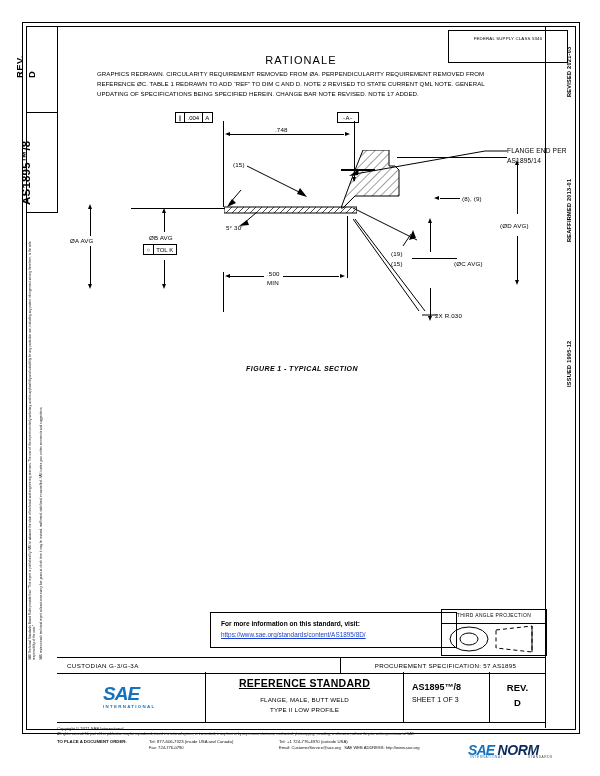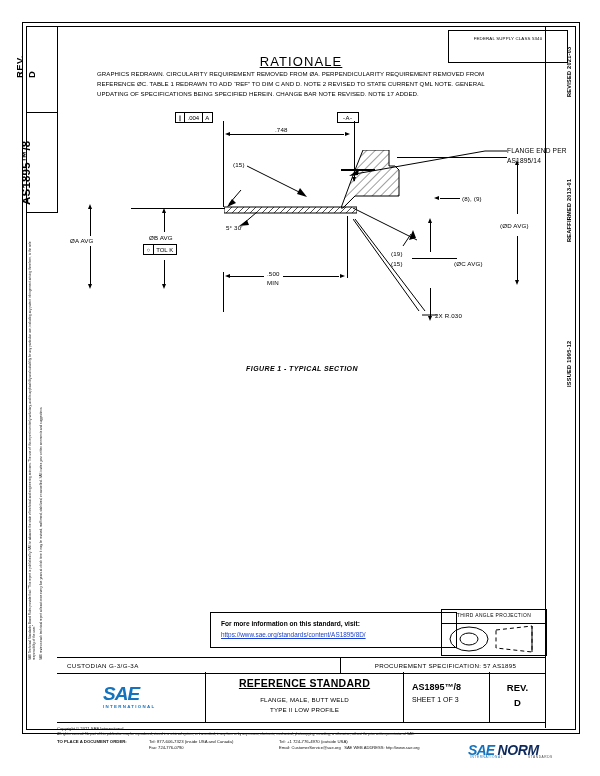--- a/index.html
+++ b/index.html
@@ -26,21 +26,21 @@
   .rcol{position:absolute;left:545px;top:27px;width:29px;height:701px;border-left:1px solid #000;}
   .rdate{position:absolute;transform-origin:0 0;transform:rotate(-90deg);font-size:5.6px;font-weight:bold;letter-spacing:.25px;white-space:nowrap;}
 
   
   .body-area{position:absolute;left:57px;top:27px;width:488px;height:630px;}
 
   
   .fsc-box{position:absolute;left:391px;top:3px;width:118px;height:31px;border:1px solid #000;}
   .fsc-box .t{position:absolute;left:0;right:0;top:5px;text-align:center;font-size:4.4px;line-height:1.5;letter-spacing:.15px;}
 
-  .rationale-title{position:absolute;left:0;right:0;top:27px;text-align:center;font-size:13px;letter-spacing:1.1px;text-decoration:underline;}
+  .rationale-title{position:absolute;left:0;right:0;top:27px;text-align:center;font-size:11px;letter-spacing:1.1px;}
   .rationale-body{position:absolute;left:40px;top:42px;width:420px;font-size:6.1px;line-height:1.62;letter-spacing:.06px;}
 
   
   .dwg{position:absolute;left:0;top:85px;width:488px;height:250px;}
   .ln{position:absolute;background:#000;}
   .h{height:1px;}
   .v{width:1px;}
   .h15{height:1.5px;}
   .lbl{position:absolute;font-size:6.2px;white-space:nowrap;letter-spacing:.15px;}
   .box-gdt{position:absolute;border:1px solid #000;height:9px;display:flex;align-items:center;font-size:6px;}

